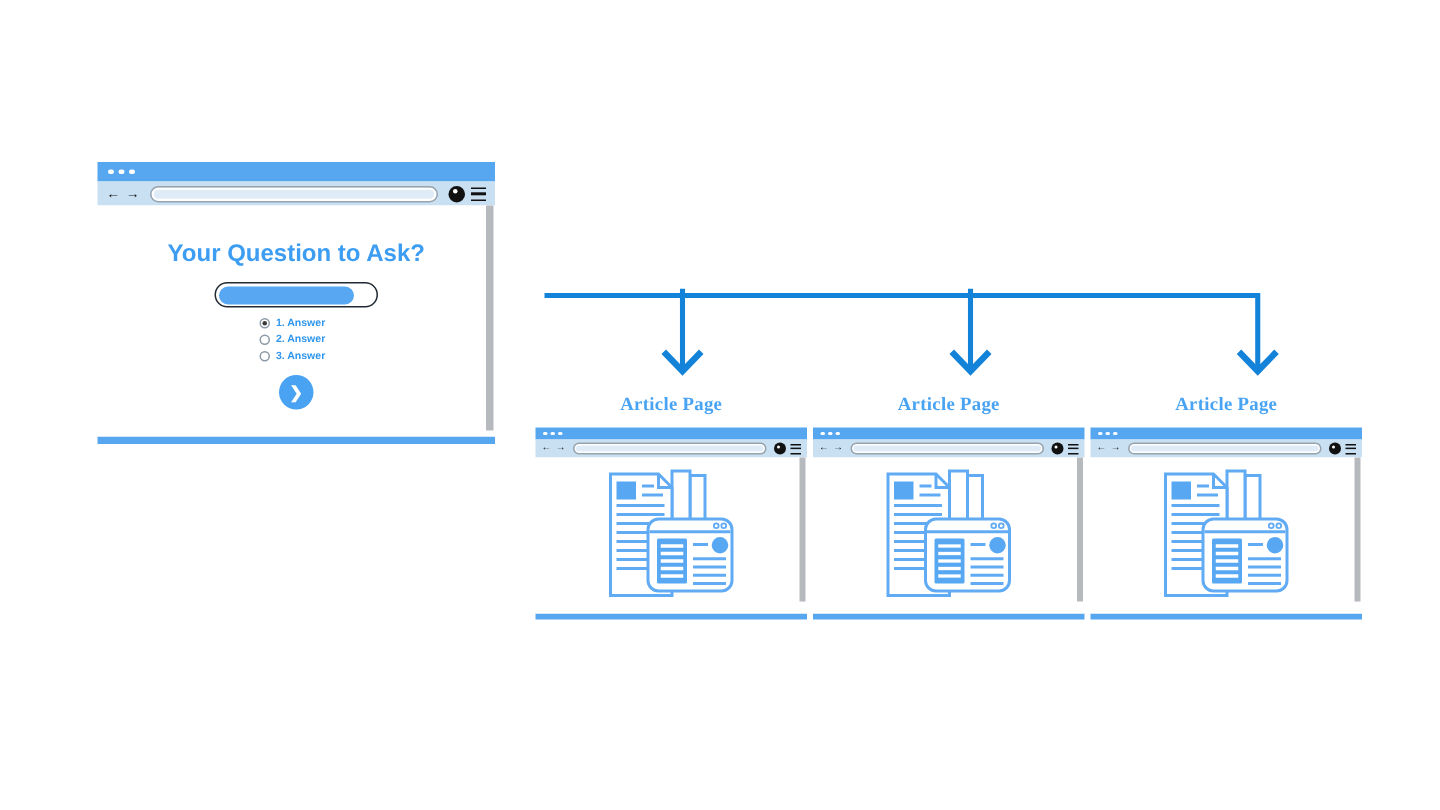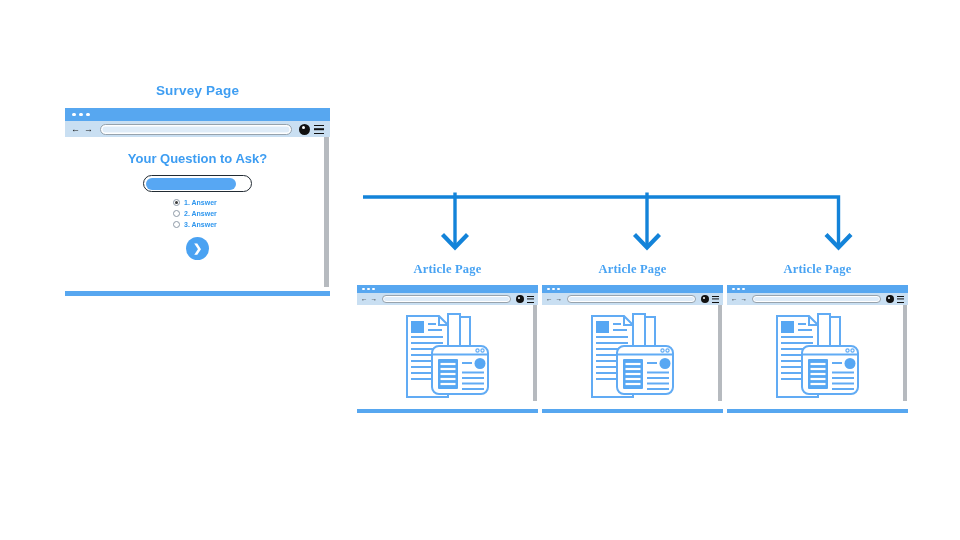--- a/index.html
+++ b/index.html
@@ -33,21 +33,21 @@
   .survey-window .profile-icon::after{width:3px;height:3px;top:2px;left:2.5px;}
   .survey-window .menu-icon{width:10px;height:7px;border-top:1.6px solid #111;border-bottom:1.6px solid #111;}
   .survey-window .menu-icon::before{top:50%;height:1.6px;transform:translateY(-50%);}
   .survey-window .menu-icon::after{display:none;}
   .survey-window .scrollbar{right:1px;top:0;width:5px;height:150px;}
   .survey-window .footerbar{height:5px;}
 
   .survey-title{position:absolute;left:65px;top:83px;width:265px;text-align:center;
                 font-size:13.5px;font-weight:bold;color:#3f9ef2;letter-spacing:.2px;}
 
-  .question{margin-top:14px;text-align:center;font-size:13px;font-weight:bold;color:#3d9df2;}
+  .question{margin-top:24px;text-align:center;font-size:16px;font-weight:bold;color:#3d9df2;}
   .q-input{width:104px;height:12px;margin:9px auto 0;border:1.5px solid #222b33;
            border-radius:9px;padding:1.5px;box-sizing:content-box;}
   .q-fill{height:100%;width:87%;background:#57a7f3;border-radius:7px;}
   .answers{margin:5px 0 0 108px;}
   .answer-row{display:flex;align-items:center;gap:4px;height:11px;}
   .radio{width:5px;height:5px;border:1px solid #8d99a6;border-radius:50%;position:relative;flex:none;}
   .radio.selected::after{content:'';position:absolute;top:1px;left:1px;width:3px;height:3px;
                          background:#3a3a3a;border-radius:50%;}
   .answer-label{font-size:7px;font-weight:bold;color:#2e96ee;}
   .next-btn{width:23px;height:23px;border-radius:50%;background:#4aa2f2;margin:7px auto 0;
@@ -74,21 +74,20 @@
   .article-window .menu-icon::after{display:none;}
   .article-window .scrollbar{right:1px;top:0;width:4px;height:96px;}
   .article-window .footerbar{height:4px;}
   .doc-illustration{display:block;margin:7px auto 0;}
 </style>
 </head>
 <body>
 
 <div class="canvas">
 
-  <div class="survey-title">Survey Page</div>
 
   <div class="browser survey-window">
     <div class="titlebar">
       <span class="dot"></span>
       <span class="dot"></span>
       <span class="dot"></span>
     </div>
     <div class="navbar">
       <span class="nav-arrow">←</span>
       <span class="nav-arrow">→</span>

